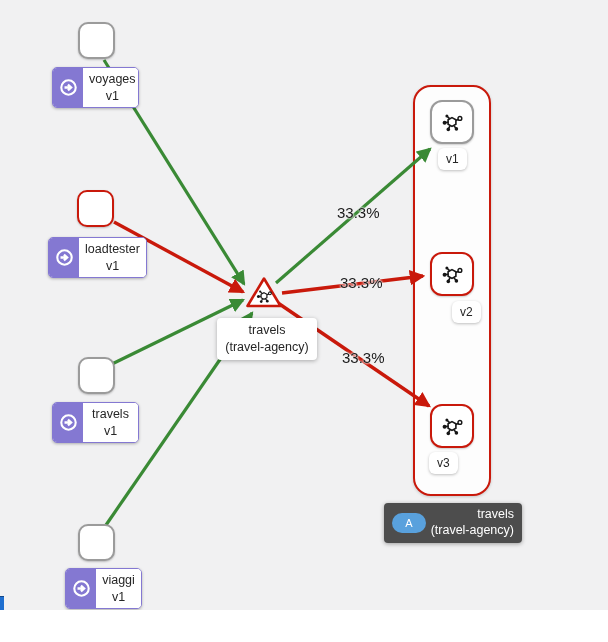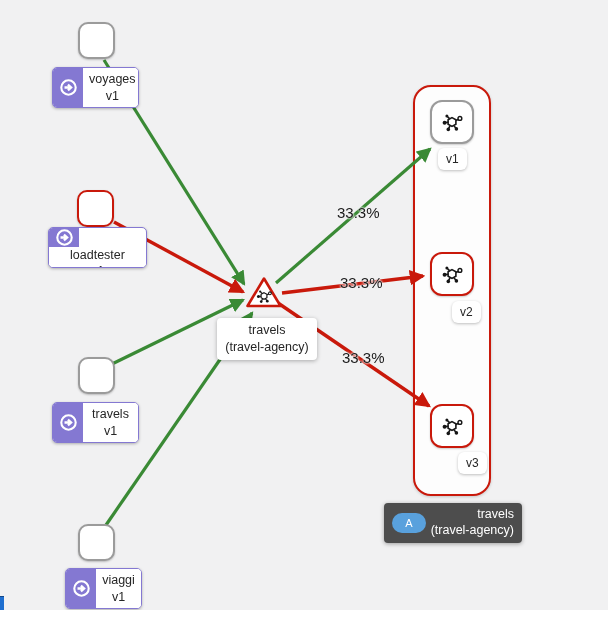--- a/index.html
+++ b/index.html
@@ -145,21 +145,21 @@
       <svg width="19" height="19">
           <use href="#arrow-circle-icon"></use>
         </svg>
     </div>
     <div class="wl-text">
       <div>voyages</div>
       <div>v1</div>
     </div>
   </div>
 
-  <div class="wl-label" style="left:48px;top:227px;width:99px;flex-direction:column;">
+  <div class="wl-label" style="left:48px;top:237px;width:99px;">
     <div class="wl-badge">
       <svg width="19" height="19">
           <use href="#arrow-circle-icon"></use>
         </svg>
     </div>
     <div class="wl-text">
       <div>loadtester</div>
       <div>v1</div>
     </div>
   </div>
@@ -214,21 +214,21 @@
         <use href="#mesh-icon"></use>
       </svg>
   </div>
   <div class="ver-label" style="left:452px;top:301px;">v2</div>
 
   <div class="ver-square error" style="left:430px;top:404px;">
     <svg width="24" height="24">
         <use href="#mesh-icon"></use>
       </svg>
   </div>
-  <div class="ver-label" style="left:458px;top:452px;">v3</div>
+  <div class="ver-label" style="left:429px;top:452px;">v3</div>
 
   <div class="edge-label" style="left:337px;top:204px;">33.3%</div>
   <div class="edge-label" style="left:340px;top:274px;">33.3%</div>
   <div class="edge-label" style="left:342px;top:349px;">33.3%</div>
 
   <div class="tooltip">
     <div class="tt-badge">A</div>
     <div class="tt-text">
       <div>travels</div>
       <div>(travel-agency)</div>

